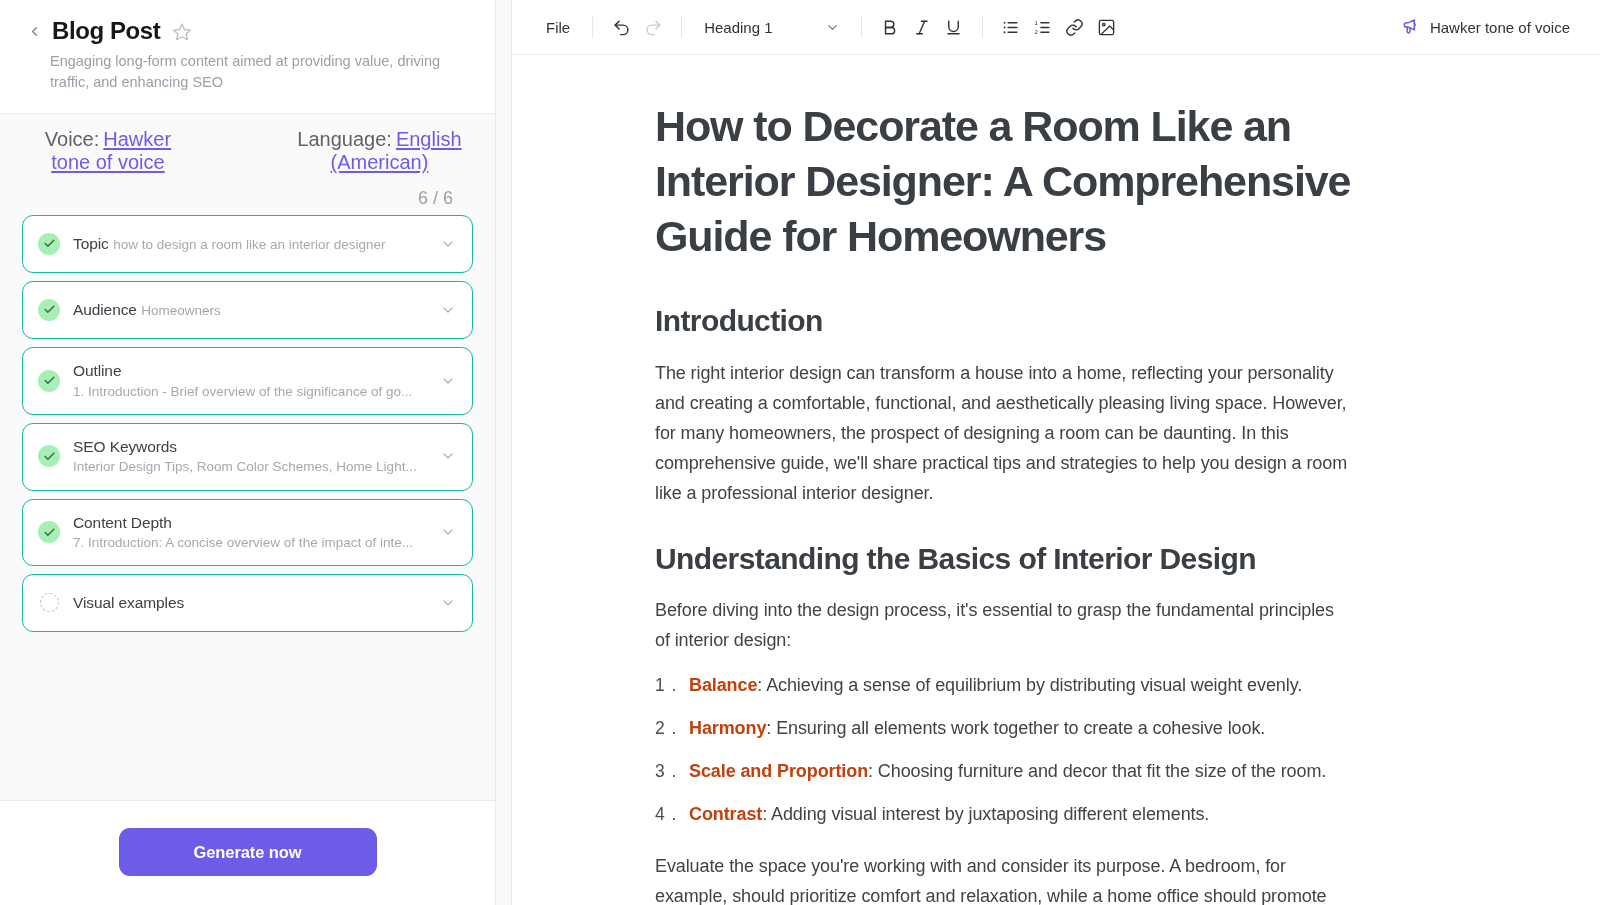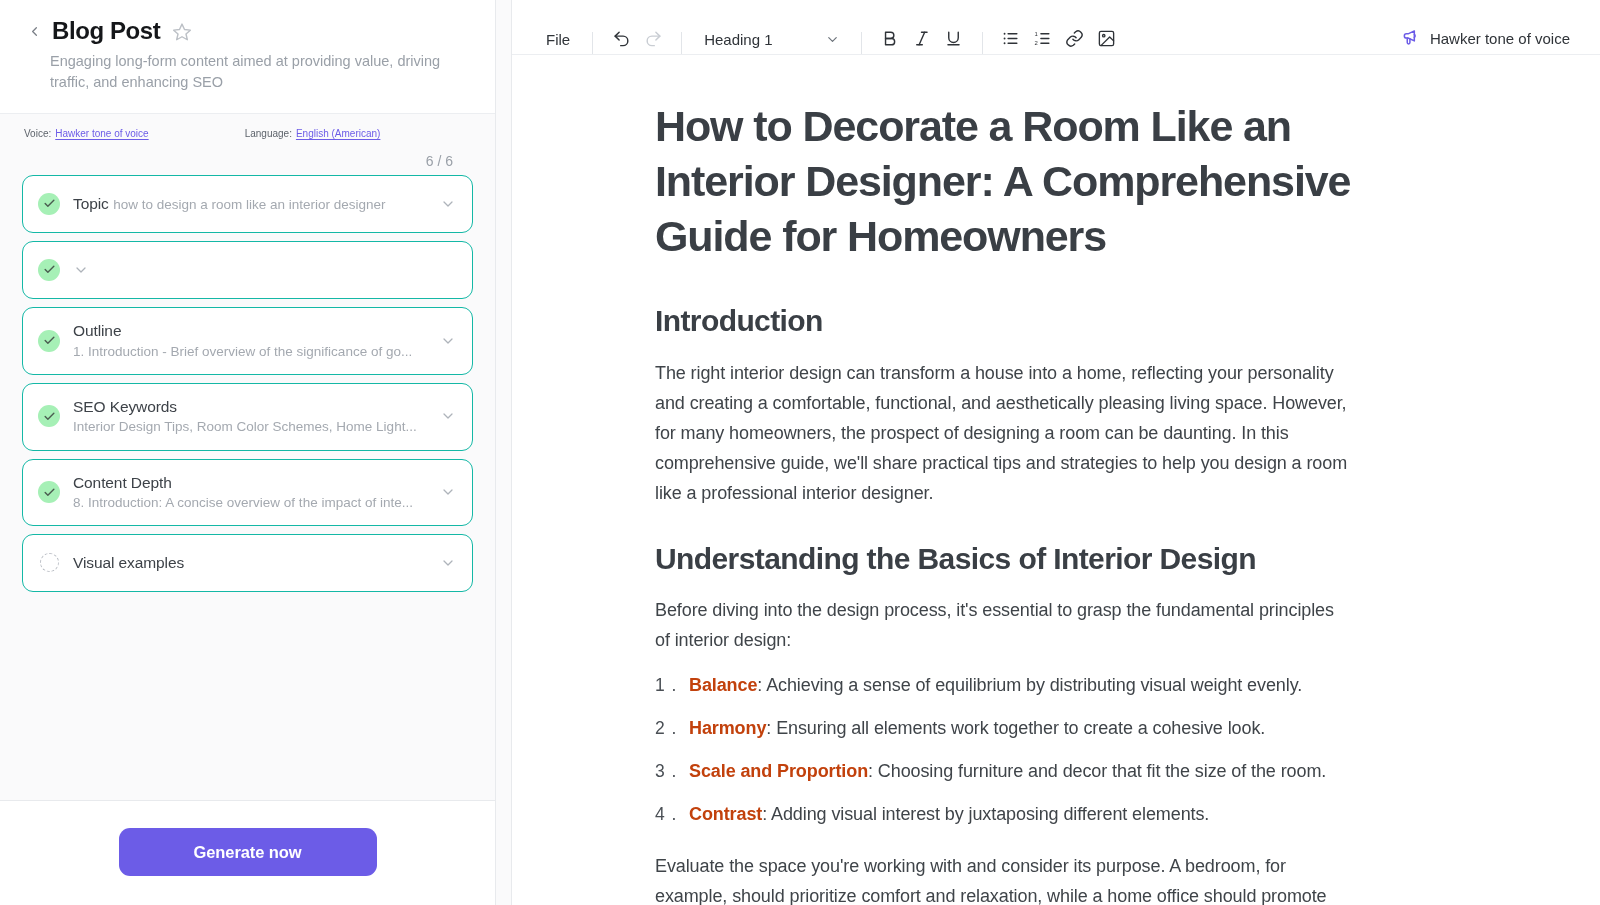--- a/index.html
+++ b/index.html
@@ -88,41 +88,41 @@
     padding: 14px 22px 4px 22px;
     flex: 1;
     display: flex;
     flex-direction: column;
     overflow: hidden;
   }
 
   .meta-row {
     display: flex;
     align-items: baseline;
-    font-size: 10px;
+    font-size: 20px;
     color: #5d636b;
     padding: 0 2px;
     text-align: center;
   }
 
   .meta-voice { margin-right: 96px; }
 
   .meta-label { color: #5d636b; }
 
   .meta-link {
     color: #6c5ce7;
     text-decoration: underline;
     text-underline-offset: 2px;
     cursor: pointer;
     margin-left: 4px;
   }
 
   .counter {
     text-align: right;
-    font-size: 14px;
+    font-size: 18px;
     color: #9aa0a8;
     margin-top: 14px;
     padding-right: 20px;
   }
 
   .cards {
     margin-top: 6px;
     display: flex;
     flex-direction: column;
     gap: 8px;
@@ -246,21 +246,21 @@
     background: #ffffff;
     display: flex;
     flex-direction: column;
     min-width: 0;
   }
 
   .toolbar {
     height: 55px;
     border-bottom: 1px solid #eceef1;
     display: flex;
-    align-items: flex-end;
+    align-items: center;
     padding: 0 22px 0 24px;
     gap: 0;
     flex-shrink: 0;
   }
 
   .tb-file {
     font-size: 15px;
     color: #2f3338;
     padding: 6px 10px;
     cursor: pointer;
@@ -448,20 +448,24 @@
         </div>
 
         <div class="card">
           <span class="card-status">
             <span class="status-done">
                 <svg viewBox="0 0 24 24" fill="none" stroke="currentColor" stroke-width="2.6" stroke-linecap="round" stroke-linejoin="round">
                   <polyline points="20 6 9 17 4 12"></polyline>
                 </svg>
               </span>
           </span>
+          <span class="card-body">
+            <span class="card-title">Audience</span>
+            <span class="card-sub">Homeowners</span>
+          </span>
           <span class="card-chevron">
             <svg viewBox="0 0 24 24" fill="none" stroke="currentColor" stroke-width="1.9" stroke-linecap="round" stroke-linejoin="round">
                 <polyline points="6 9 12 15 18 9"></polyline>
               </svg>
           </span>
         </div>
 
         <div class="card">
           <span class="card-status">
             <span class="status-done">
@@ -503,21 +507,21 @@
         <div class="card">
           <span class="card-status">
             <span class="status-done">
                 <svg viewBox="0 0 24 24" fill="none" stroke="currentColor" stroke-width="2.6" stroke-linecap="round" stroke-linejoin="round">
                   <polyline points="20 6 9 17 4 12"></polyline>
                 </svg>
               </span>
           </span>
           <span class="card-body">
             <span class="card-title">Content Depth</span>
-            <span class="card-sub">8. Introduction: A concise overview of the impact of inte...</span>
+            <span class="card-sub">7. Introduction: A concise overview of the impact of inte...</span>
           </span>
           <span class="card-chevron">
             <svg viewBox="0 0 24 24" fill="none" stroke="currentColor" stroke-width="1.9" stroke-linecap="round" stroke-linejoin="round">
                 <polyline points="6 9 12 15 18 9"></polyline>
               </svg>
           </span>
         </div>
 
         <div class="card">
           <span class="card-status">

